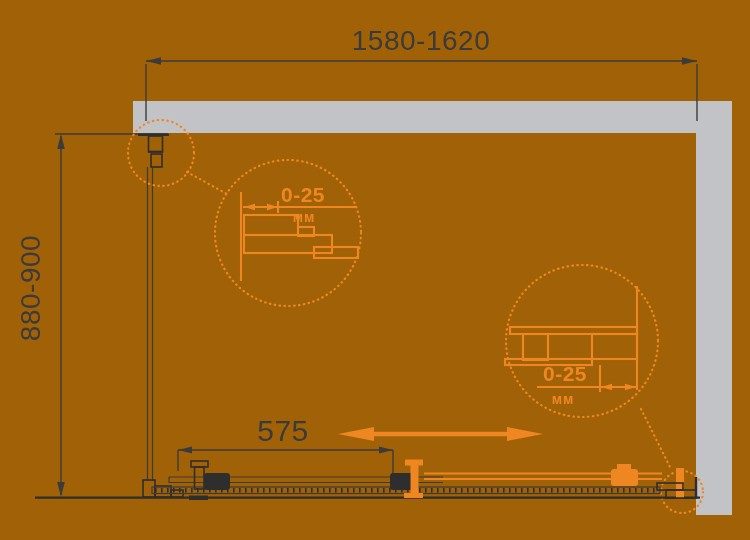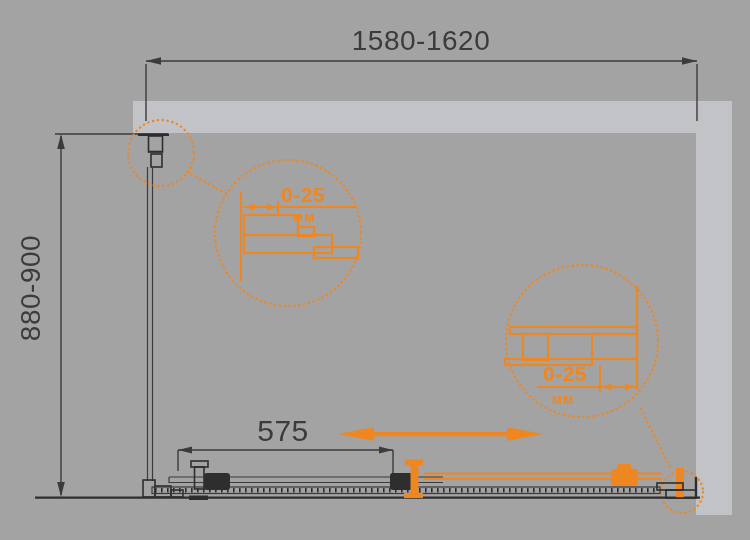--- a/index.html
+++ b/index.html
@@ -1,19 +1,19 @@
 <!DOCTYPE html>
 <html><head>
 <meta charset="utf-8">
 <style>
   html,body{margin:0;padding:0;background:#ffffff;}
   .stage{
     position:relative;
     width:750px;height:540px;
-    background:#a3a3a3;
+    background:#a16207;
     font-family:"Liberation Sans", sans-serif;
     overflow:hidden;
   }
   svg{display:block;}
   text{
     font-family:"Liberation Sans", sans-serif;
     fill:#3b3b3b;
   }
   .dim-label{font-size:28px;letter-spacing:0.5px;}
   .dim-label-big{font-size:30px;letter-spacing:0.5px;}

